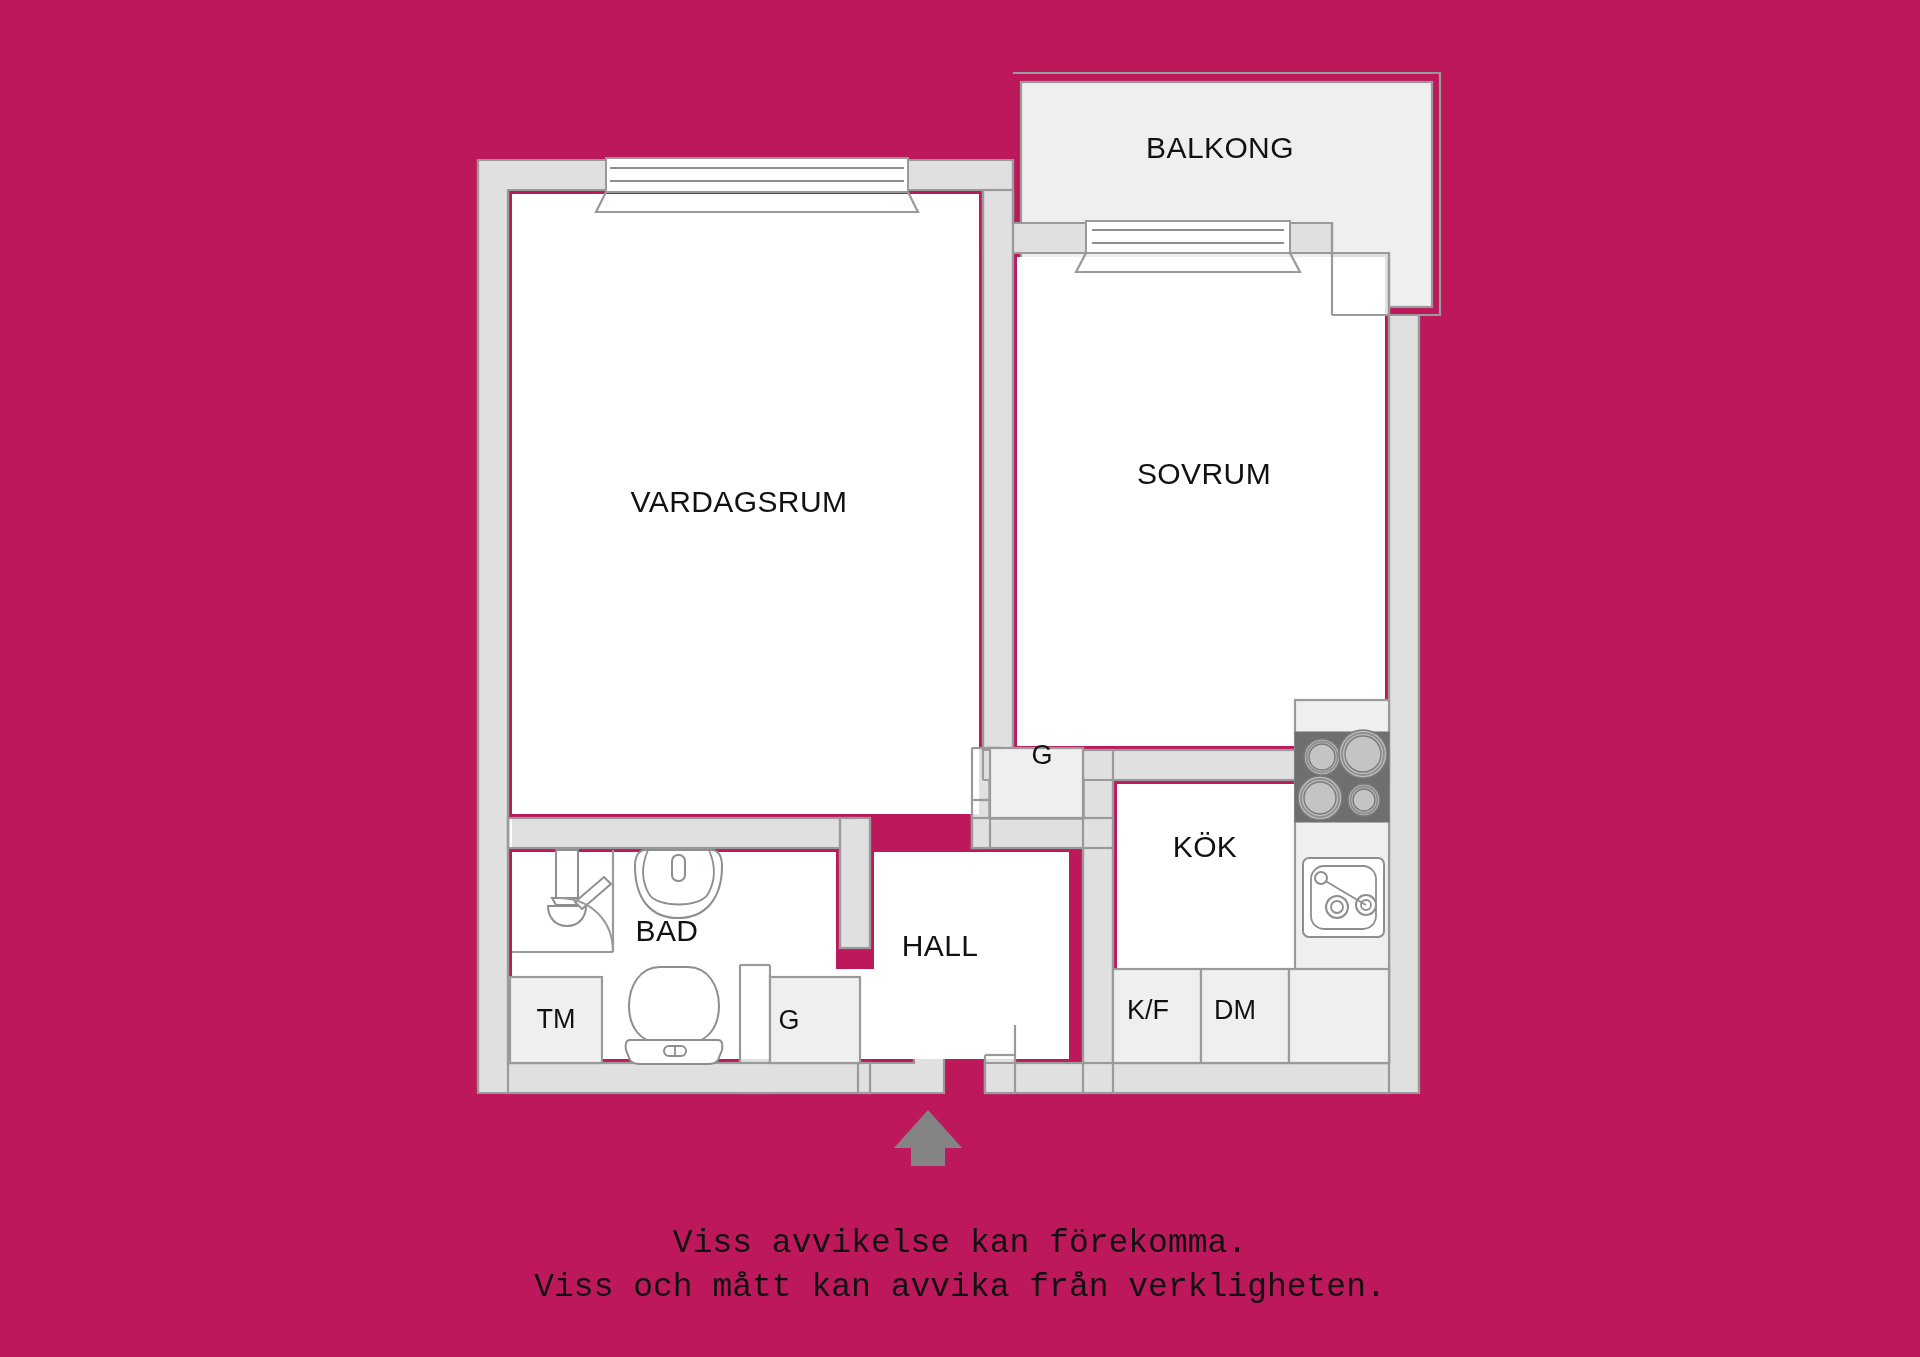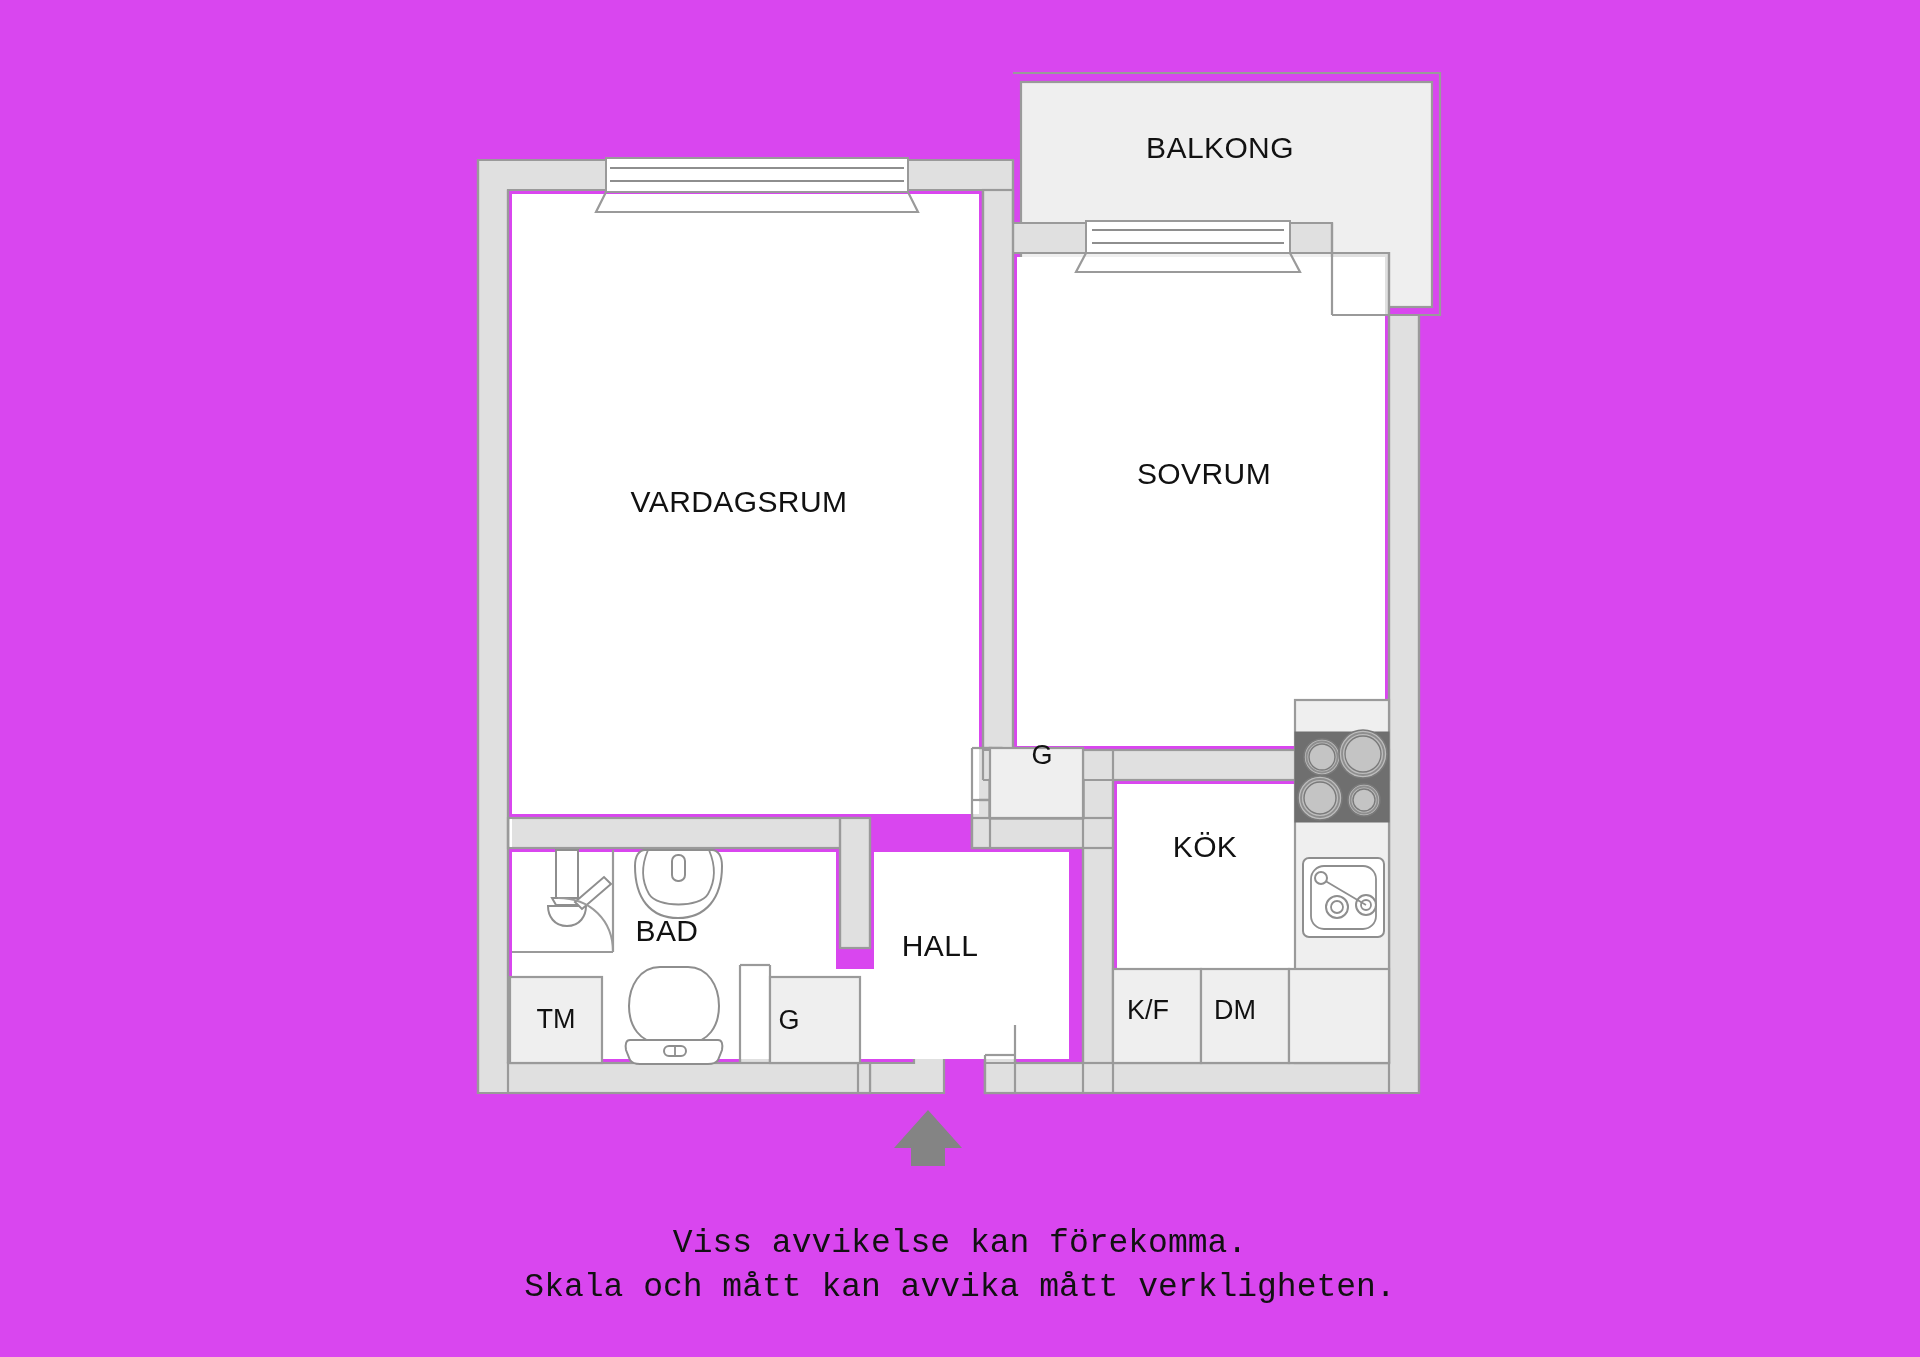--- a/index.html
+++ b/index.html
@@ -10,21 +10,21 @@
   body {
     width: 1920px;
     height: 1357px;
     font-family: "Liberation Sans", sans-serif;
     overflow: hidden;
   }
   #plan-root {
     position: relative;
     width: 1920px;
     height: 1357px;
-    background: #d946ef;
+    background: #be185d;
   }
   svg#floorplan {
     display: block;
     width: 1920px;
     height: 1357px;
   }
   .wall-fill   { fill: #e0e0e0; stroke: #9a9a9a; stroke-width: 2.2; }
   .balcony     { fill: #efefef; stroke: #9a9a9a; stroke-width: 2.2; }
   .cab-fill    { fill: #efefef; stroke: #9a9a9a; stroke-width: 2.2; }
   .room-fill   { fill: #ffffff; stroke: none; }
@@ -305,15 +305,15 @@
     <text class="room-label" x="667" y="933">BAD</text>
     <text class="room-label" x="940" y="948">HALL</text>
 
     <g>
       <path class="arrow" d="M 928 1110 L 962 1148 L 945 1148 L 945 1166 L 911 1166 L 911 1148 L 894 1148 Z"></path>
     </g>
 
   </svg>
 
   <div class="footnote" id="footnote-line-1">Viss avvikelse kan förekomma.</div>
-  <div class="footnote" id="footnote-line-2">Skala och mått kan avvika mått verkligheten.</div>
+  <div class="footnote" id="footnote-line-2">Viss och mått kan avvika från verkligheten.</div>
 
 </div>
 
 </body></html>

